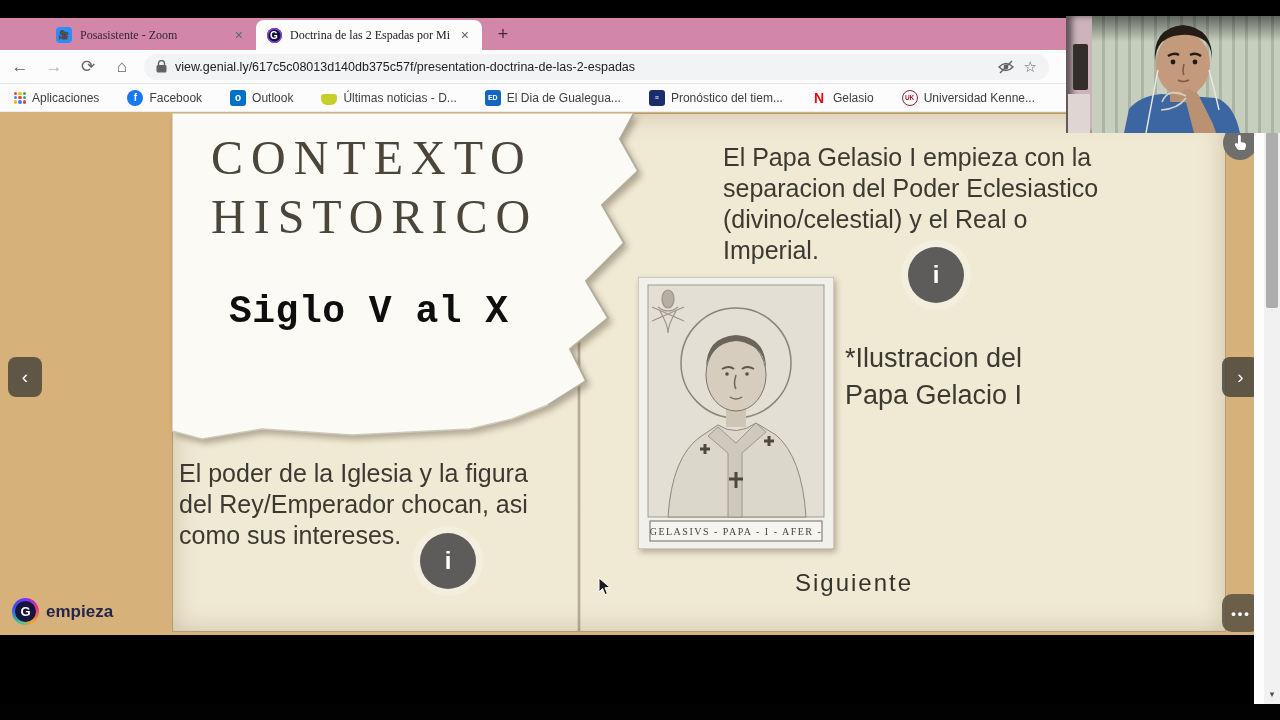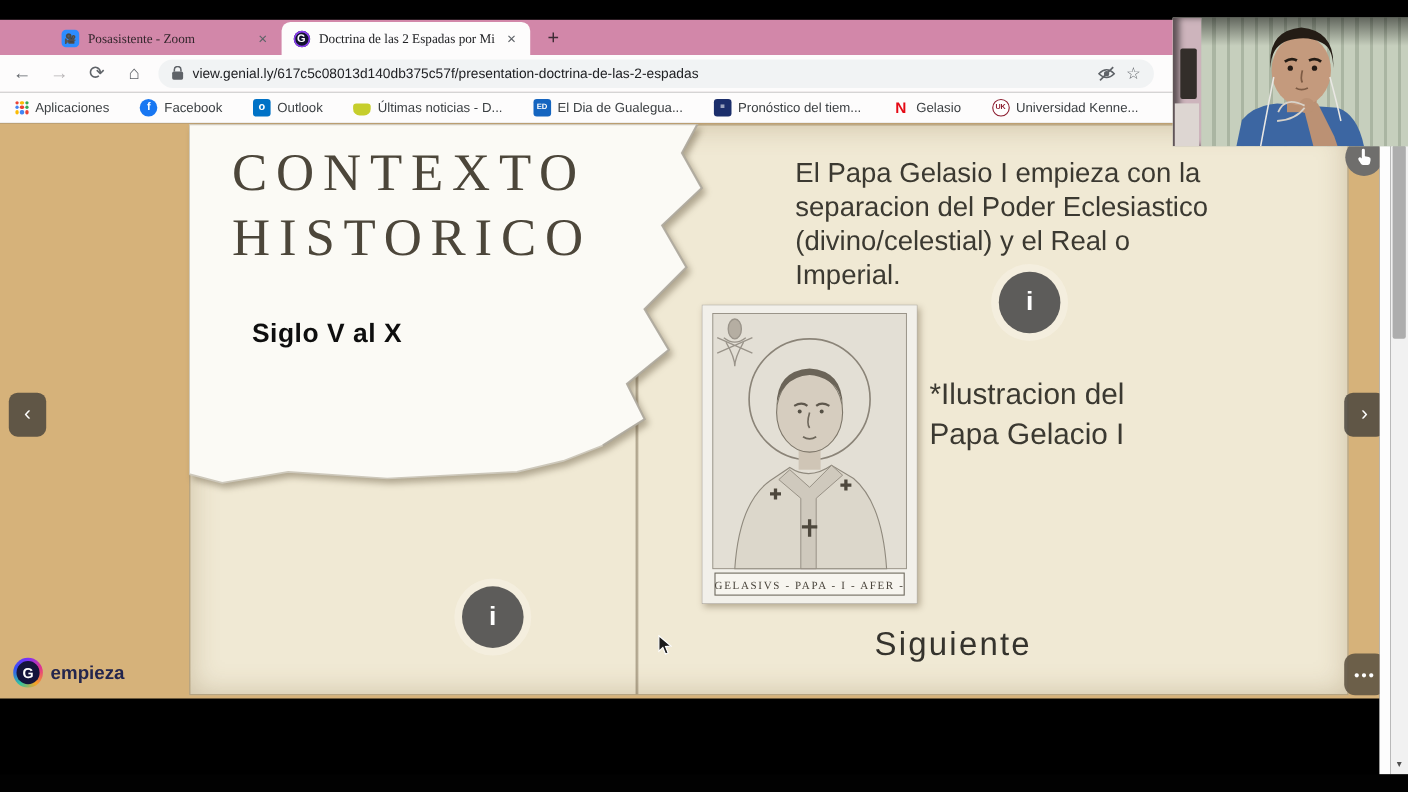--- a/index.html
+++ b/index.html
@@ -53,25 +53,25 @@
 
   
   #stage { left:0; top:112px; width:1254px; height:523px; background:#d6b27a; overflow:hidden; }
   #slide { left:172px; top:1px; width:1054px; height:519px; background:#f0e9d4;
            border:1px solid rgba(122,95,48,.55); box-shadow:inset 0 0 26px rgba(116,86,38,.28); }
   #fold { left:404px; top:0; width:4px; height:100%; z-index:1;
           background:linear-gradient(90deg, rgba(90,66,30,0), rgba(70,52,24,.45), rgba(90,66,30,0)); }
   #torn-paper { left:-1px; top:-1px; z-index:2; filter:drop-shadow(3px 4px 3px rgba(60,45,20,.35)); }
   .slide-text { z-index:3; color:#3b3931; }
   #slide-title { left:38px; top:14px; font-family:"Liberation Serif", serif; font-size:48px; line-height:59px; letter-spacing:8px; color:#4c463a; }
-  #slide-subtitle { left:56px; top:176px; font-size:24px; font-weight:bold; color:#0e0e0e; letter-spacing:.5px; }
+  #slide-subtitle { left:56px; top:176px; font-size:38px; font-weight:bold; color:#0e0e0e; letter-spacing:.5px;font-family:Liberation Mono, monospace; }
   #left-par { left:6px; top:344px; width:388px; font-size:25px; line-height:31px; }
   #right-par { left:506px; top:28px; width:398px; font-size:25px; line-height:31px;margin-left:44px; }
   #illu-note { left:672px; top:226px; width:210px; font-size:27px; line-height:37px; }
-  #next-label { left:622px; top:455px; font-size:30px; letter-spacing:2px; color:#35332d; }
+  #next-label { left:622px; top:455px; font-size:24px; letter-spacing:2px; color:#35332d; }
 
   .info-btn { width:56px; height:56px; border-radius:50%; background:#5d5c5a; color:#fff; z-index:4;
               display:flex; align-items:center; justify-content:center; font-size:24px; font-weight:bold;
               box-shadow:0 0 0 7px rgba(247,243,230,.55); }
   #info-1 { left:735px; top:133px; }
   #info-2 { left:247px; top:419px; }
 
   #portrait { left:465px; top:163px; z-index:3; box-shadow:2px 3px 6px rgba(70,50,20,.35); }
 
   .nav-chip { background:rgba(73,68,60,.84); color:#fff; display:flex; align-items:center; justify-content:center; z-index:4; }
@@ -215,20 +215,21 @@
       <svg class="abs" id="torn-paper" width="472" height="334" viewBox="0 0 472 334">
         <polygon points="0,0 462,0 448,26 466,58 430,92 452,130 414,168 436,205 398,236 414,268 376,292 340,306 298,316 180,322 90,316 30,326 0,318" fill="#fbfaf5" stroke="#cdc8bb" stroke-width="1.5"></polygon>
         <path d="M462,0 448,26 466,58 430,92 452,130 414,168 436,205 398,236 414,268 376,292" fill="none" stroke="#9a958a" stroke-width="2" opacity="0.55"></path>
       </svg>
 
       <div class="abs slide-text" id="slide-title">
         <div>CONTEXTO</div>
         <div>HISTORICO</div>
       </div>
       <div class="abs slide-text" id="slide-subtitle">Siglo V al X</div>
+      <div class="abs slide-text" id="left-par">El poder de la Iglesia y la figura del Rey/Emperador chocan, asi como sus intereses.</div>
       <div class="abs slide-text" id="right-par">El Papa Gelasio I empieza con la separacion del Poder Eclesiastico (divino/celestial) y el Real o Imperial.</div>
       <div class="abs slide-text" id="illu-note">*Ilustracion del Papa Gelacio I</div>
       <div class="abs slide-text" id="next-label">Siguiente</div>
 
       <div class="abs info-btn" id="info-1">i</div>
       <div class="abs info-btn" id="info-2">i</div>
 
       <svg class="abs" id="portrait" width="196" height="272" viewBox="0 0 196 272">
         <rect x="0" y="0" width="196" height="272" fill="#f2f0ea" stroke="#a9a49a"></rect>
         <rect x="10" y="8" width="176" height="232" fill="#e3dfd5" stroke="#8f897d" stroke-width="0.8"></rect>

